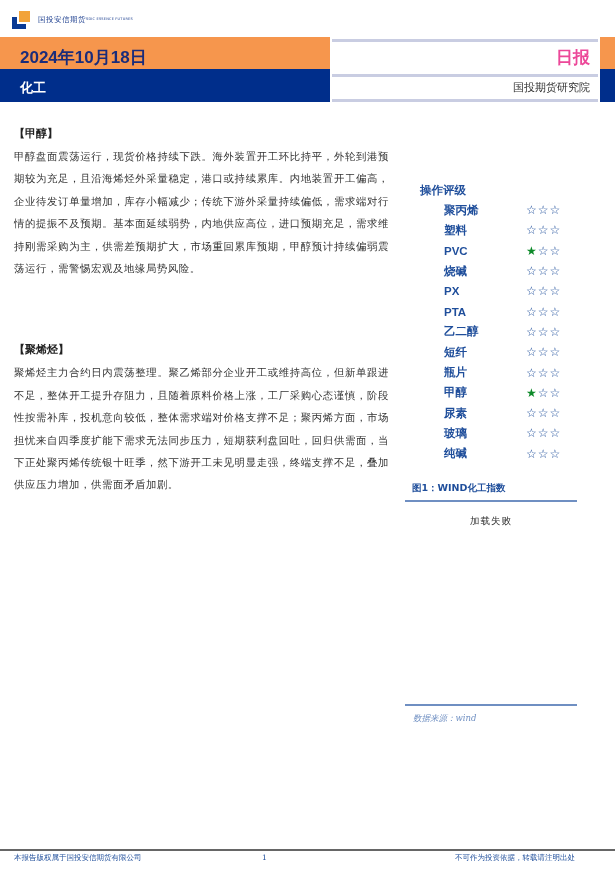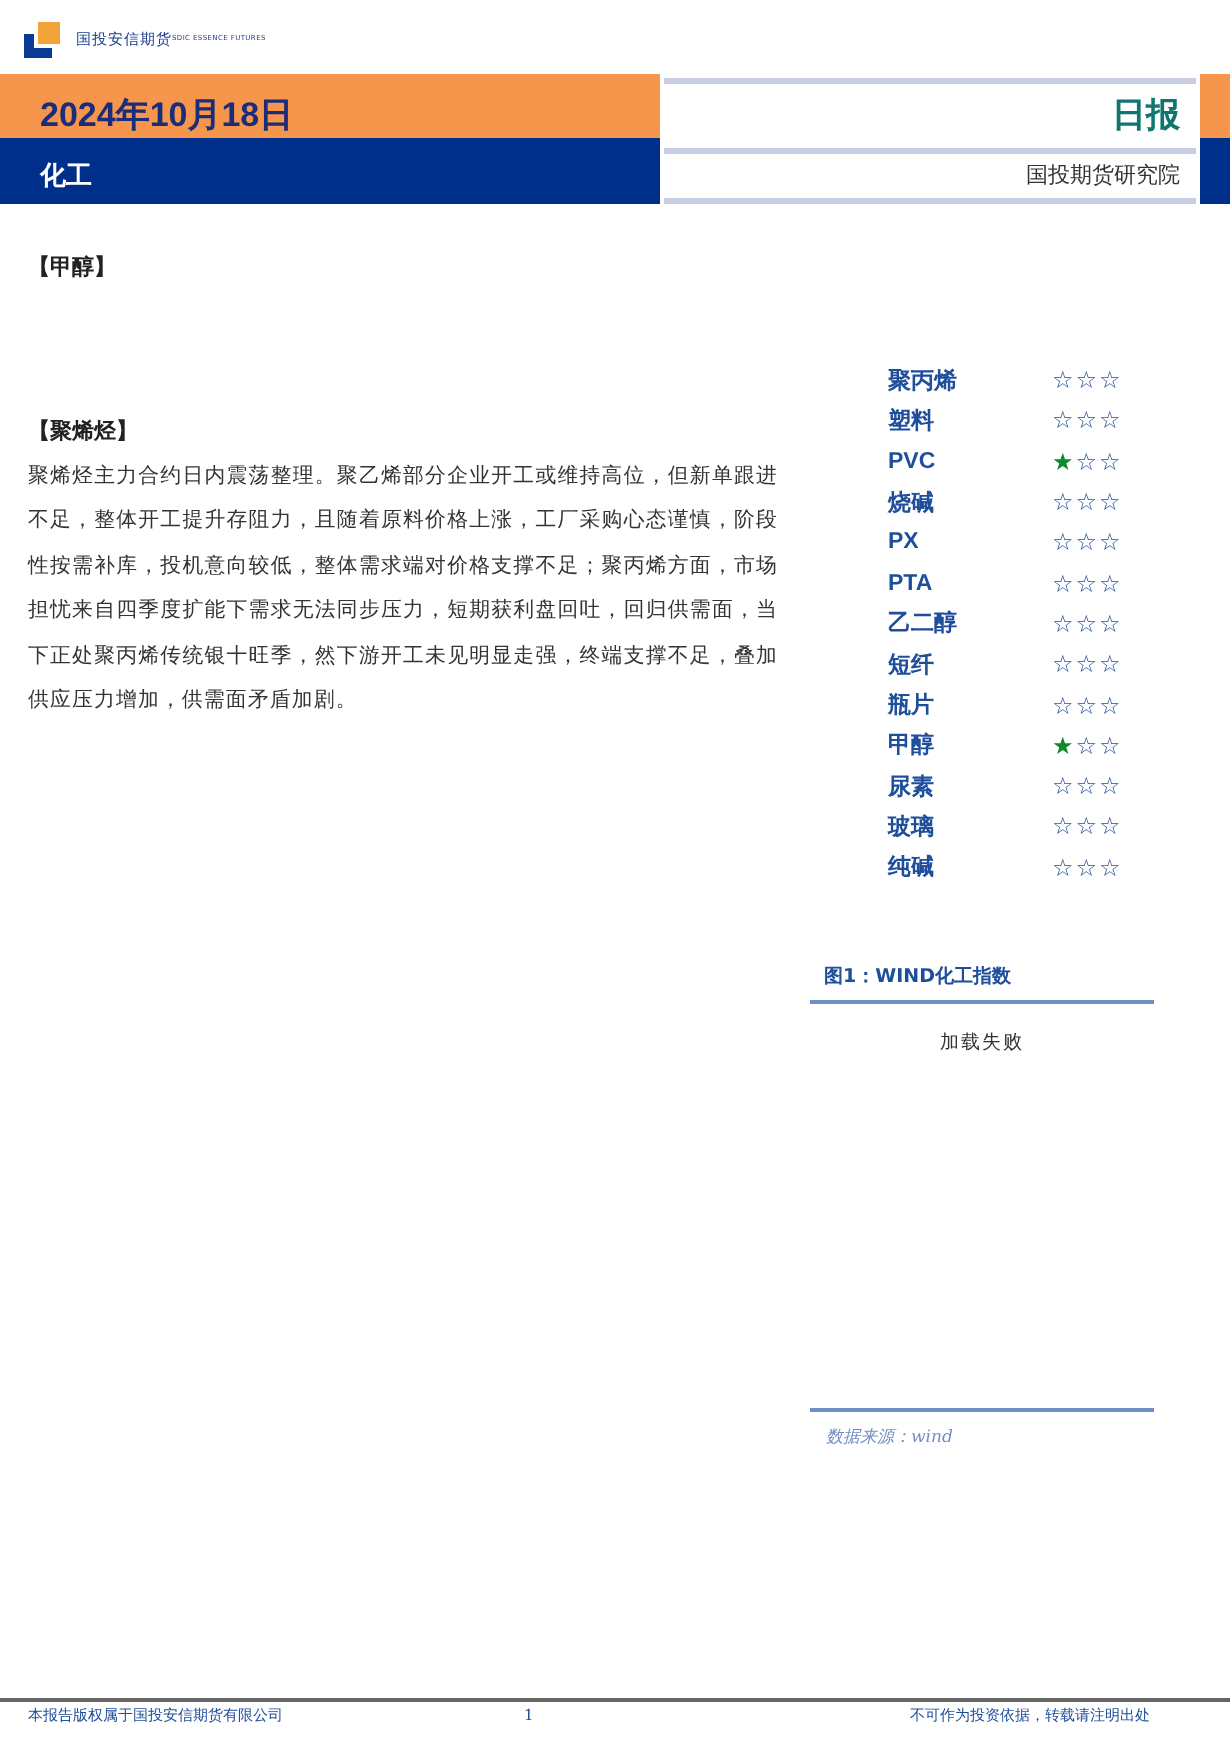--- a/index.html
+++ b/index.html
@@ -17,21 +17,21 @@
   .band-orange { position:absolute; left:0; top:37px; width:330px; height:32px; background:#f6964d; }
   .band-blue { position:absolute; left:0; top:69px; width:330px; height:33px; background:#002e8b; }
   .band-orange-r { position:absolute; left:600px; top:37px; width:15px; height:32px; background:#f6964d; }
   .band-blue-r { position:absolute; left:600px; top:69px; width:15px; height:33px; background:#002e8b; }
   .date { position:absolute; left:20px; top:46px; font-family:"Liberation Sans",sans-serif; font-weight:bold; font-size:17px; color:#1a2c7a; }
   .section-title { position:absolute; left:20px; top:79px; font-family:"Liberation Sans",sans-serif; font-weight:bold; font-size:13px; color:#fff; }
 
   .right-head { position:absolute; left:330px; top:37px; width:270px; height:65px; background:#fff; }
   .rh-line { position:absolute; left:2px; width:266px; height:3px; background:#c9cde2; }
   .rh-line.l1 { top:2px; } .rh-line.l2 { top:37px; } .rh-line.l3 { top:62px; }
-  .daily { position:absolute; right:10px; top:9px; font-family:Liberation Mono, monospace; font-weight:bold; font-size:17px; color:#0f766e; }
+  .daily { position:absolute; right:10px; top:9px; font-family:Liberation Mono, monospace; font-weight:bold; font-size:17px; color:#ec4899; }
   .institute { position:absolute; right:10px; top:43px; font-family:"DejaVu Sans",sans-serif; font-size:11px; color:#333; }
 
   .main { position:absolute; left:14px; top:123px; width:375px; }
   .sec-head { font-size:11px; font-weight:bold; color:#222; height:22px; line-height:22px; }
   .para { font-size:10.4px; line-height:22.4px; color:#333; text-align:justify; letter-spacing:0.6px; }
   .gap { height:30px; }
 
   .rating { position:absolute; left:420px; top:180px; width:170px; }
   .rating-title { font-size:11.5px; font-weight:bold; color:#1f4e9b; height:20px; line-height:20px; }
   .rating-row { display:flex; height:20.3px; align-items:center;margin-left:24px; }
@@ -77,30 +77,32 @@
   <div class="rh-line l1"></div>
   <div class="daily">日报</div>
   <div class="rh-line l2"></div>
   <div class="institute">国投期货研究院</div>
   <div class="rh-line l3"></div>
 </div>
 
 <div class="main">
   <div>
     <div class="sec-head">【甲醇】</div>
+    <p class="para">甲醇盘面震荡运行，现货价格持续下跌。海外装置开工环比持平，外轮到港预期较为充足，且沿海烯烃外采量稳定，港口或持续累库。内地装置开工偏高，企业待发订单量增加，库存小幅减少；传统下游外采量持续偏低，需求端对行情的提振不及预期。基本面延续弱势，内地供应高位，进口预期充足，需求维持刚需采购为主，供需差预期扩大，市场重回累库预期，甲醇预计持续偏弱震荡运行，需警惕宏观及地缘局势风险。</p>
   </div>
   <div class="gap"></div>
   <div class="gap"></div>
   <div>
     <div class="sec-head">【聚烯烃】</div>
     <p class="para">聚烯烃主力合约日内震荡整理。聚乙烯部分企业开工或维持高位，但新单跟进不足，整体开工提升存阻力，且随着原料价格上涨，工厂采购心态谨慎，阶段性按需补库，投机意向较低，整体需求端对价格支撑不足；聚丙烯方面，市场担忧来自四季度扩能下需求无法同步压力，短期获利盘回吐，回归供需面，当下正处聚丙烯传统银十旺季，然下游开工未见明显走强，终端支撑不足，叠加供应压力增加，供需面矛盾加剧。</p>
   </div>
 </div>
 
 <div class="rating">
+  <div class="rating-title">操作评级</div>
   <div id="rating-rows">
       <div class="rating-row">
         <span class="rating-name">聚丙烯</span>
         <span class="stars">
           <span class="star">☆</span>
           <span class="star">☆</span>
           <span class="star">☆</span>
         </span>
       </div>
       <div class="rating-row">

